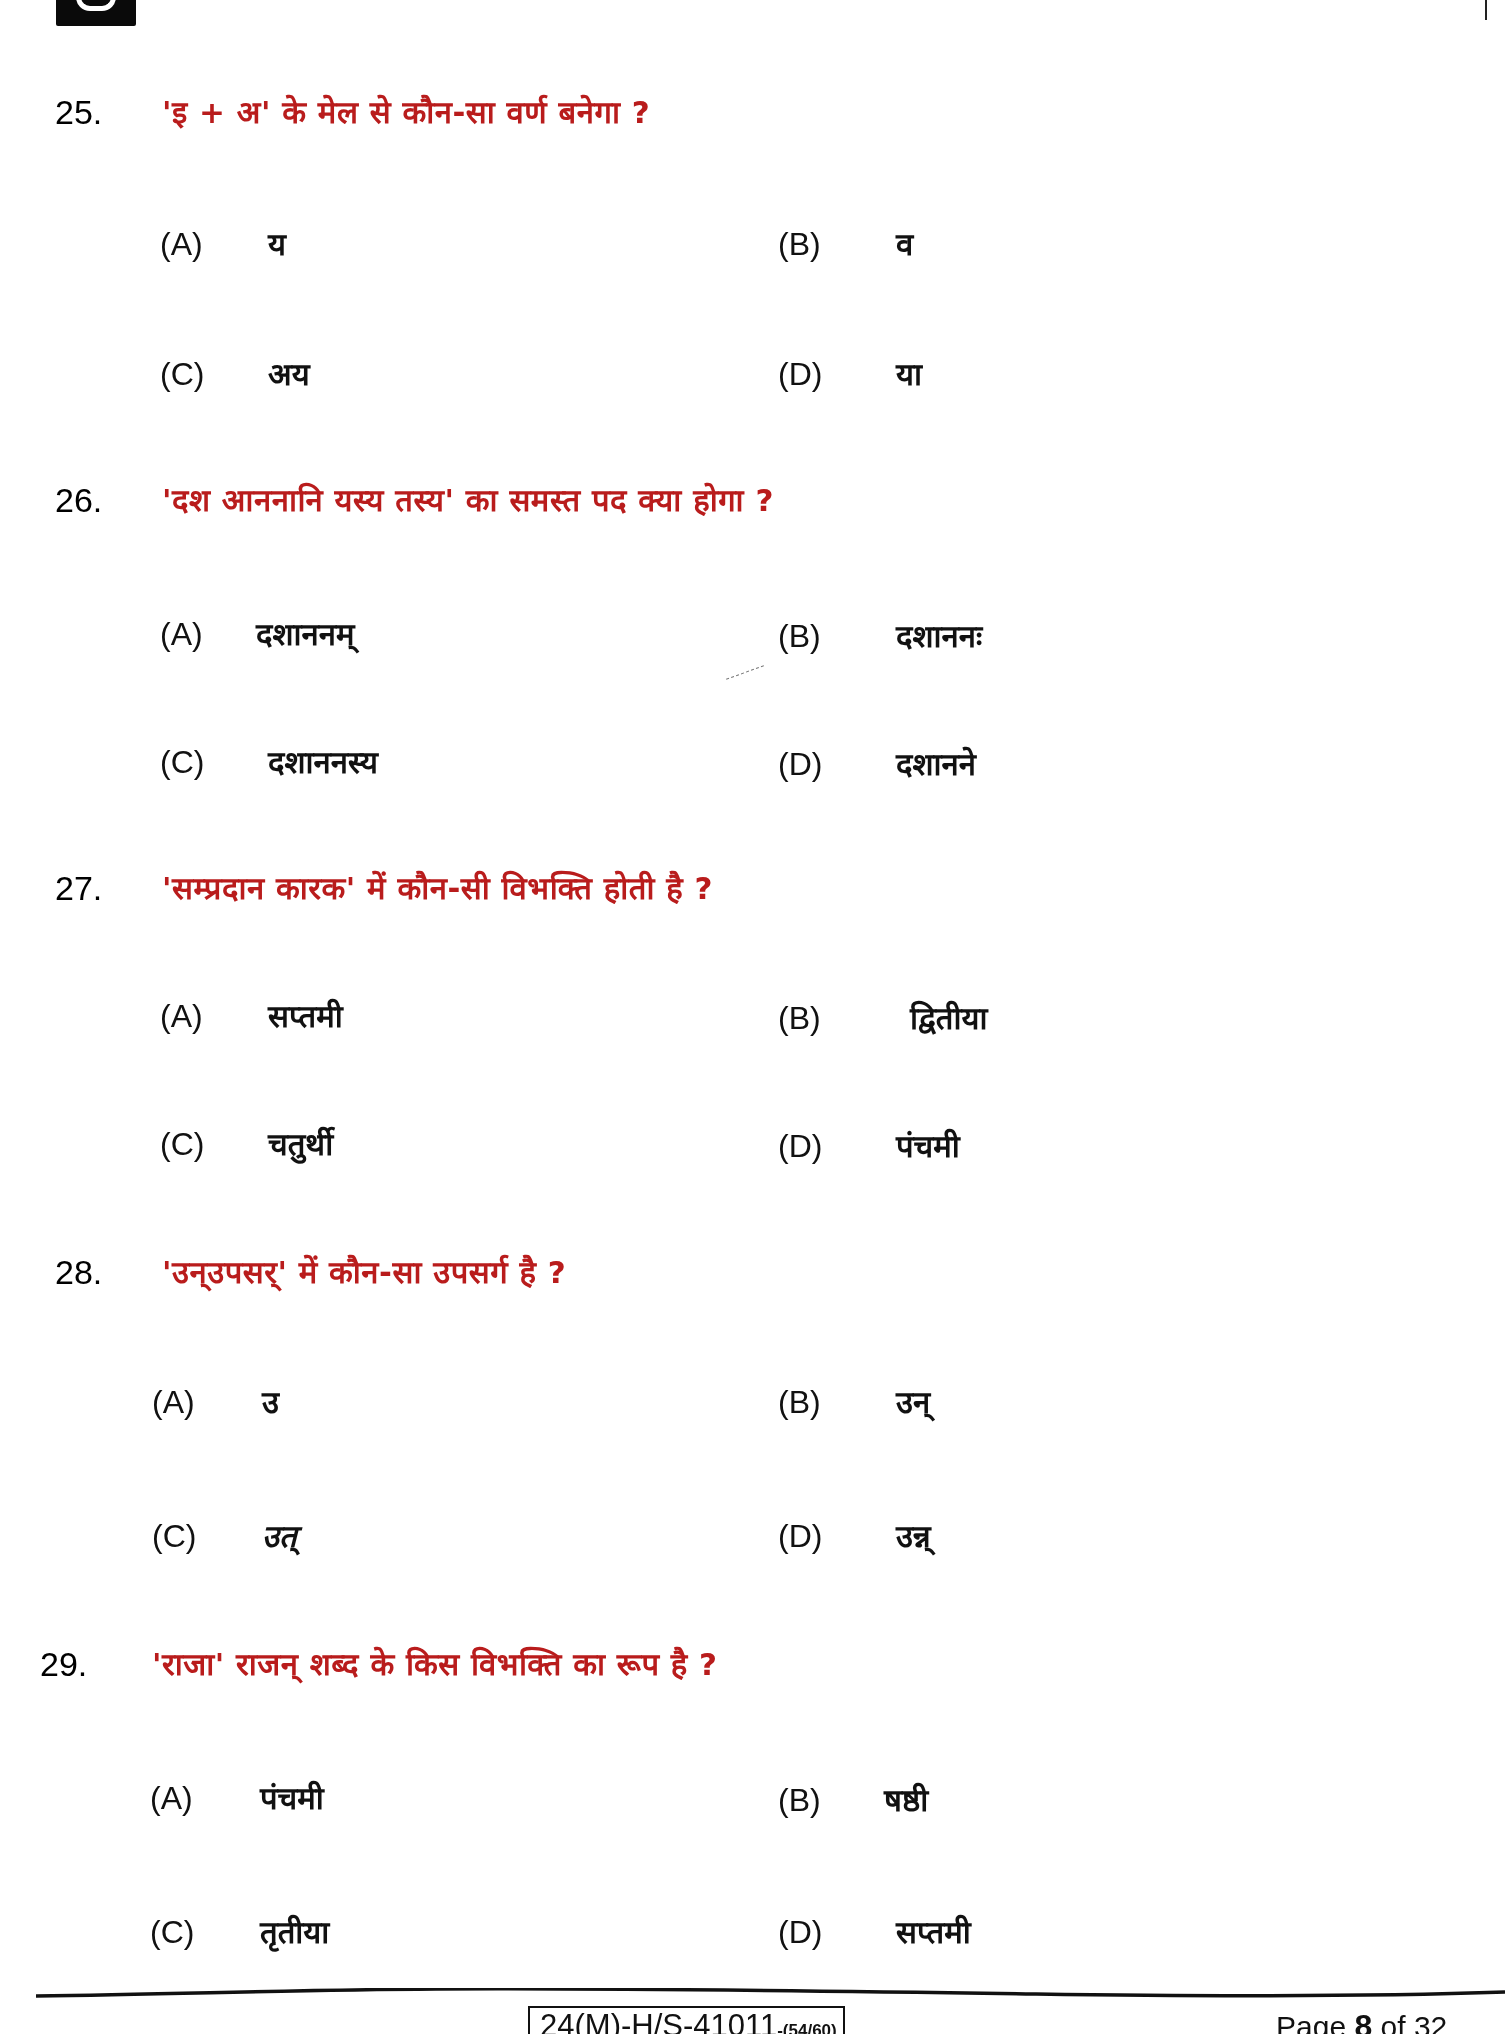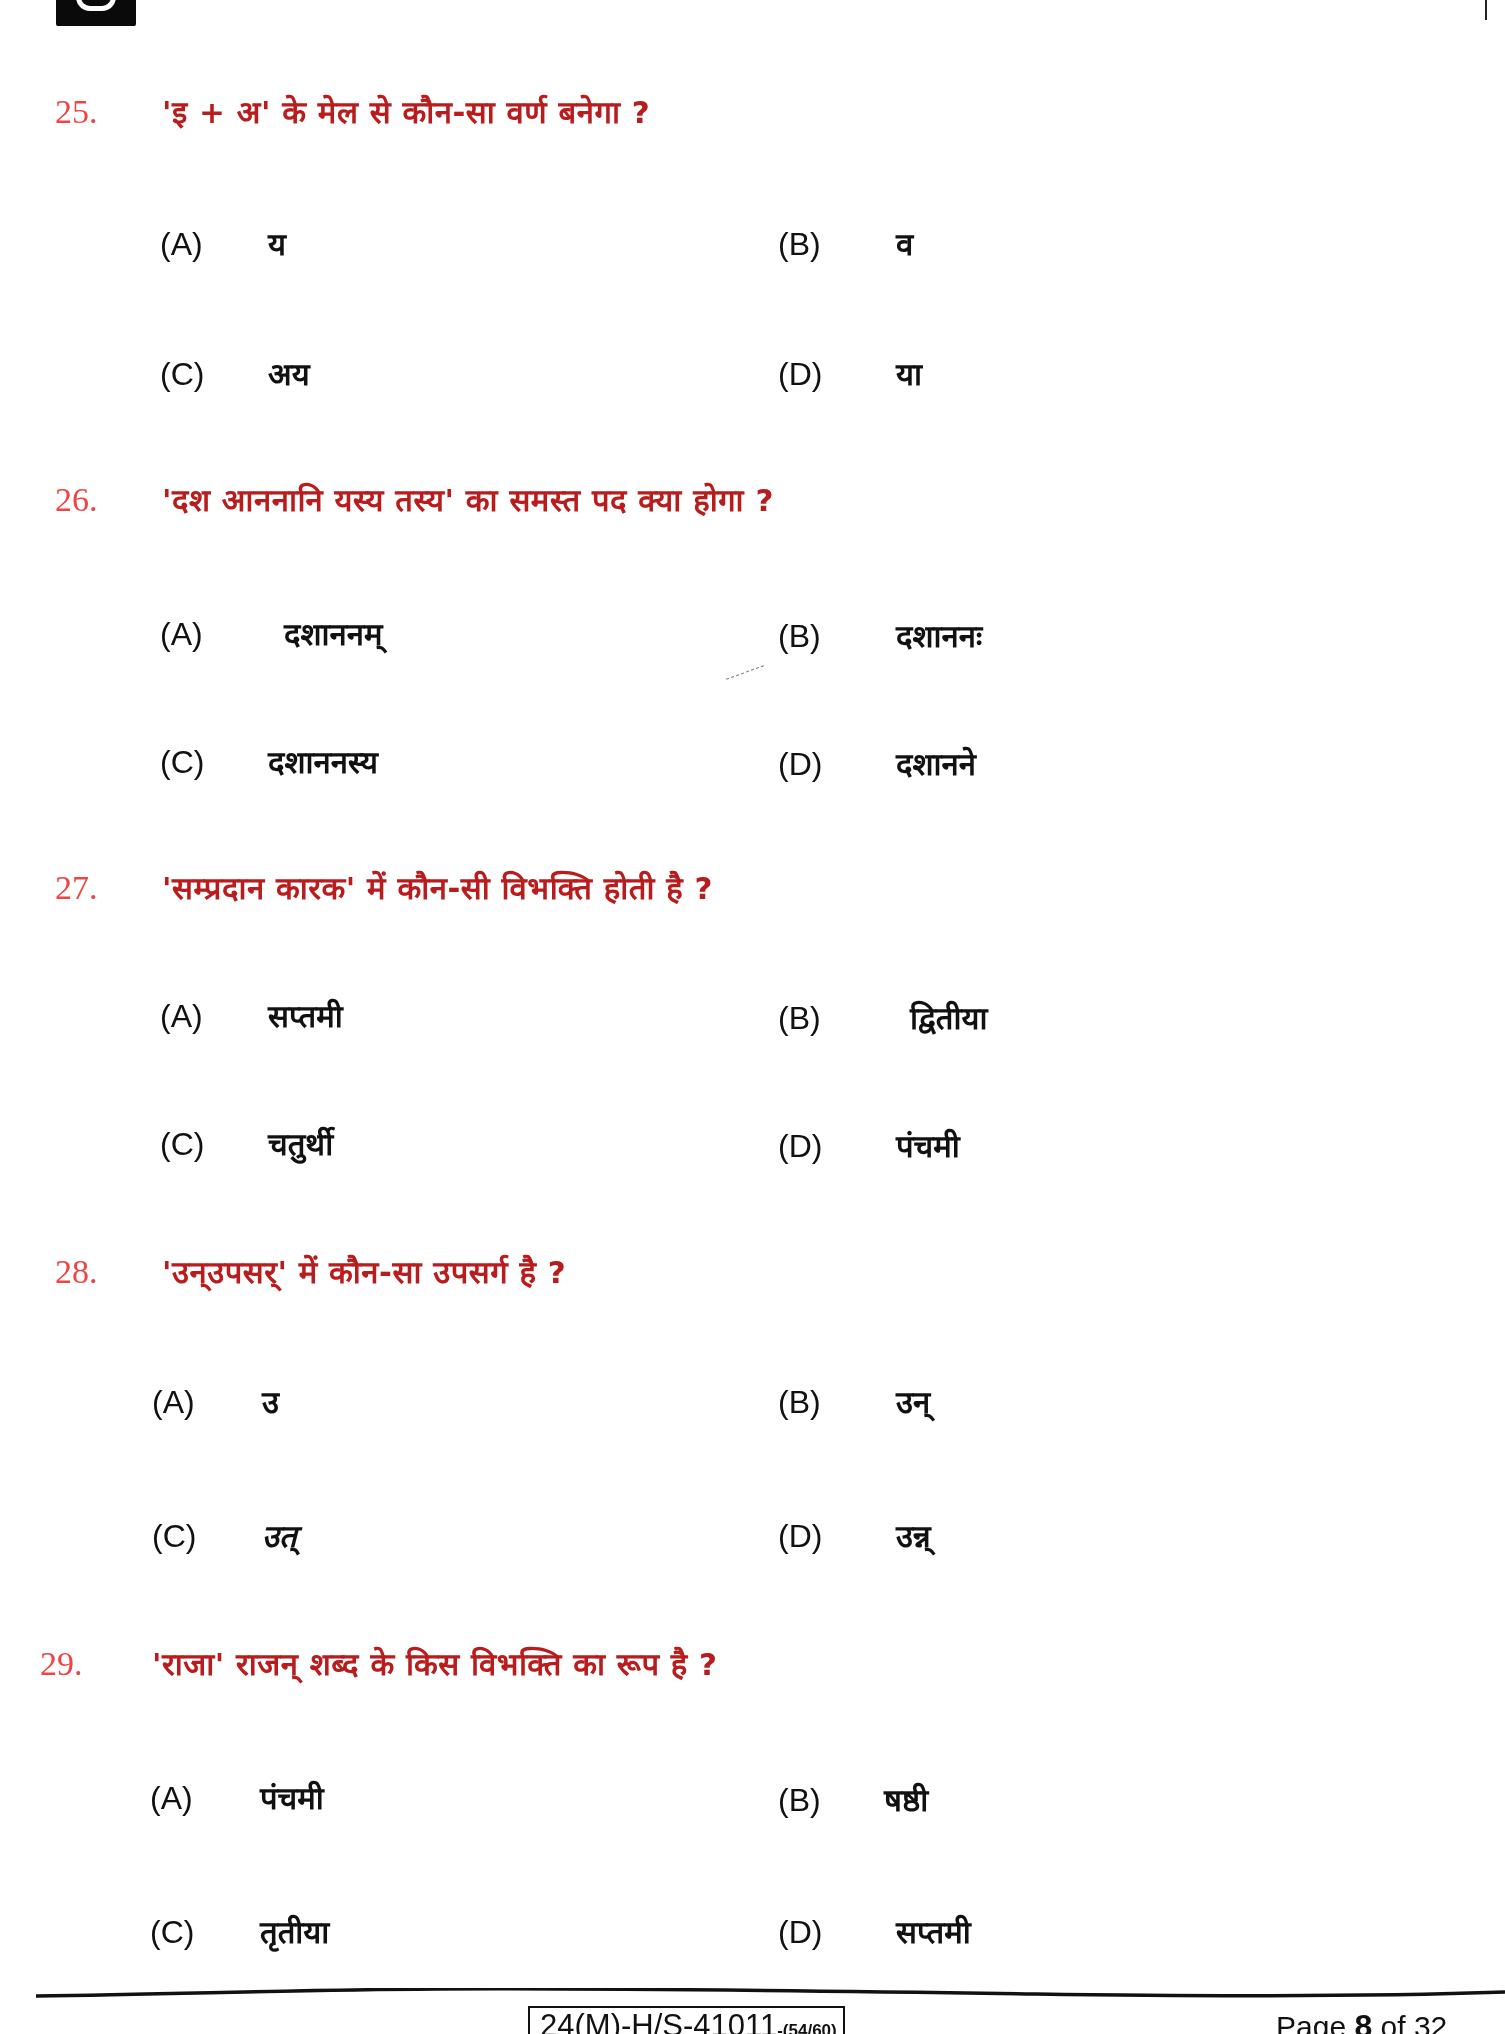--- a/index.html
+++ b/index.html
@@ -57,24 +57,24 @@
       position: absolute;
       left: 0;
       top: 0;
       height: 44px;
       white-space: nowrap;
     }
     .q-num {
       position: absolute;
       left: 55px;
       top: 0;
-      font-family: Liberation Serif, serif;
+      font-family: Liberation Sans, sans-serif;
       font-size: 34px;
       line-height: 44px;
-      color: #ef4444;
+      color: #000000;
     }
     .q-text {
       position: absolute;
       left: 162px;
       top: 0;
       font-family: "DejaVu Sans", sans-serif;
       font-weight: bold;
       font-size: 31px;
       line-height: 44px;
       color: #b91c1c;
@@ -186,21 +186,21 @@
 </div>
 
 <div class="question" style="top:478px;">
   <div class="q-line">
     <span class="q-num">26.</span>
     <span class="q-text">'दश आननानि यस्य तस्य' का समस्त पद क्या होगा ?</span>
   </div>
 </div>
 <div class="opt opt-left" style="top:612px;">
   <span class="opt-label">(A)</span>
-  <span class="opt-text" style="left:124px;text-align:center;">दशाननम्</span>
+  <span class="opt-text" style="left:96px;text-align:center;">दशाननम्</span>
 </div>
 <div class="opt opt-right" style="top:614px;">
   <span class="opt-label">(B)</span>
   <span class="opt-text" style="left:118px;">दशाननः</span>
 </div>
 <div class="stray-mark" style="left:725px; top:672px;"></div>
 <div class="opt opt-left" style="top:740px;">
   <span class="opt-label">(C)</span>
   <span class="opt-text" style="left:108px;">दशाननस्य</span>
 </div>

